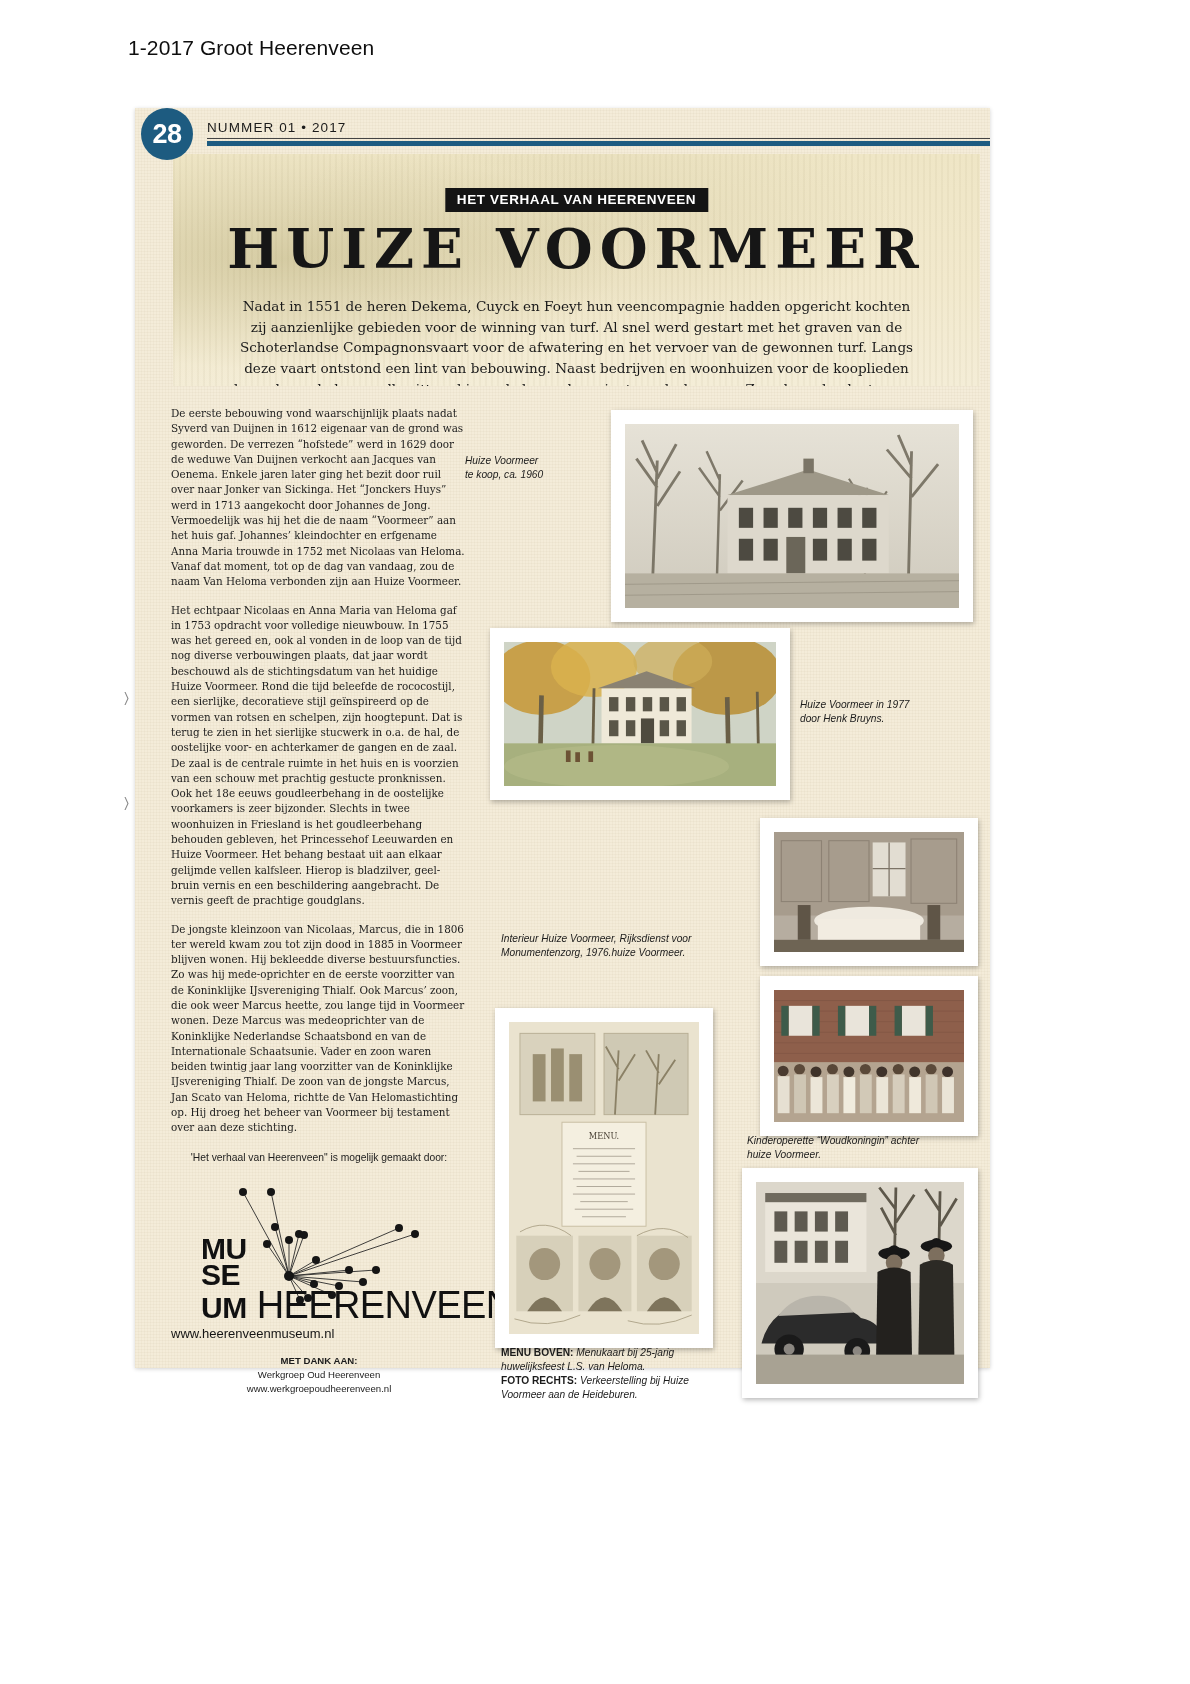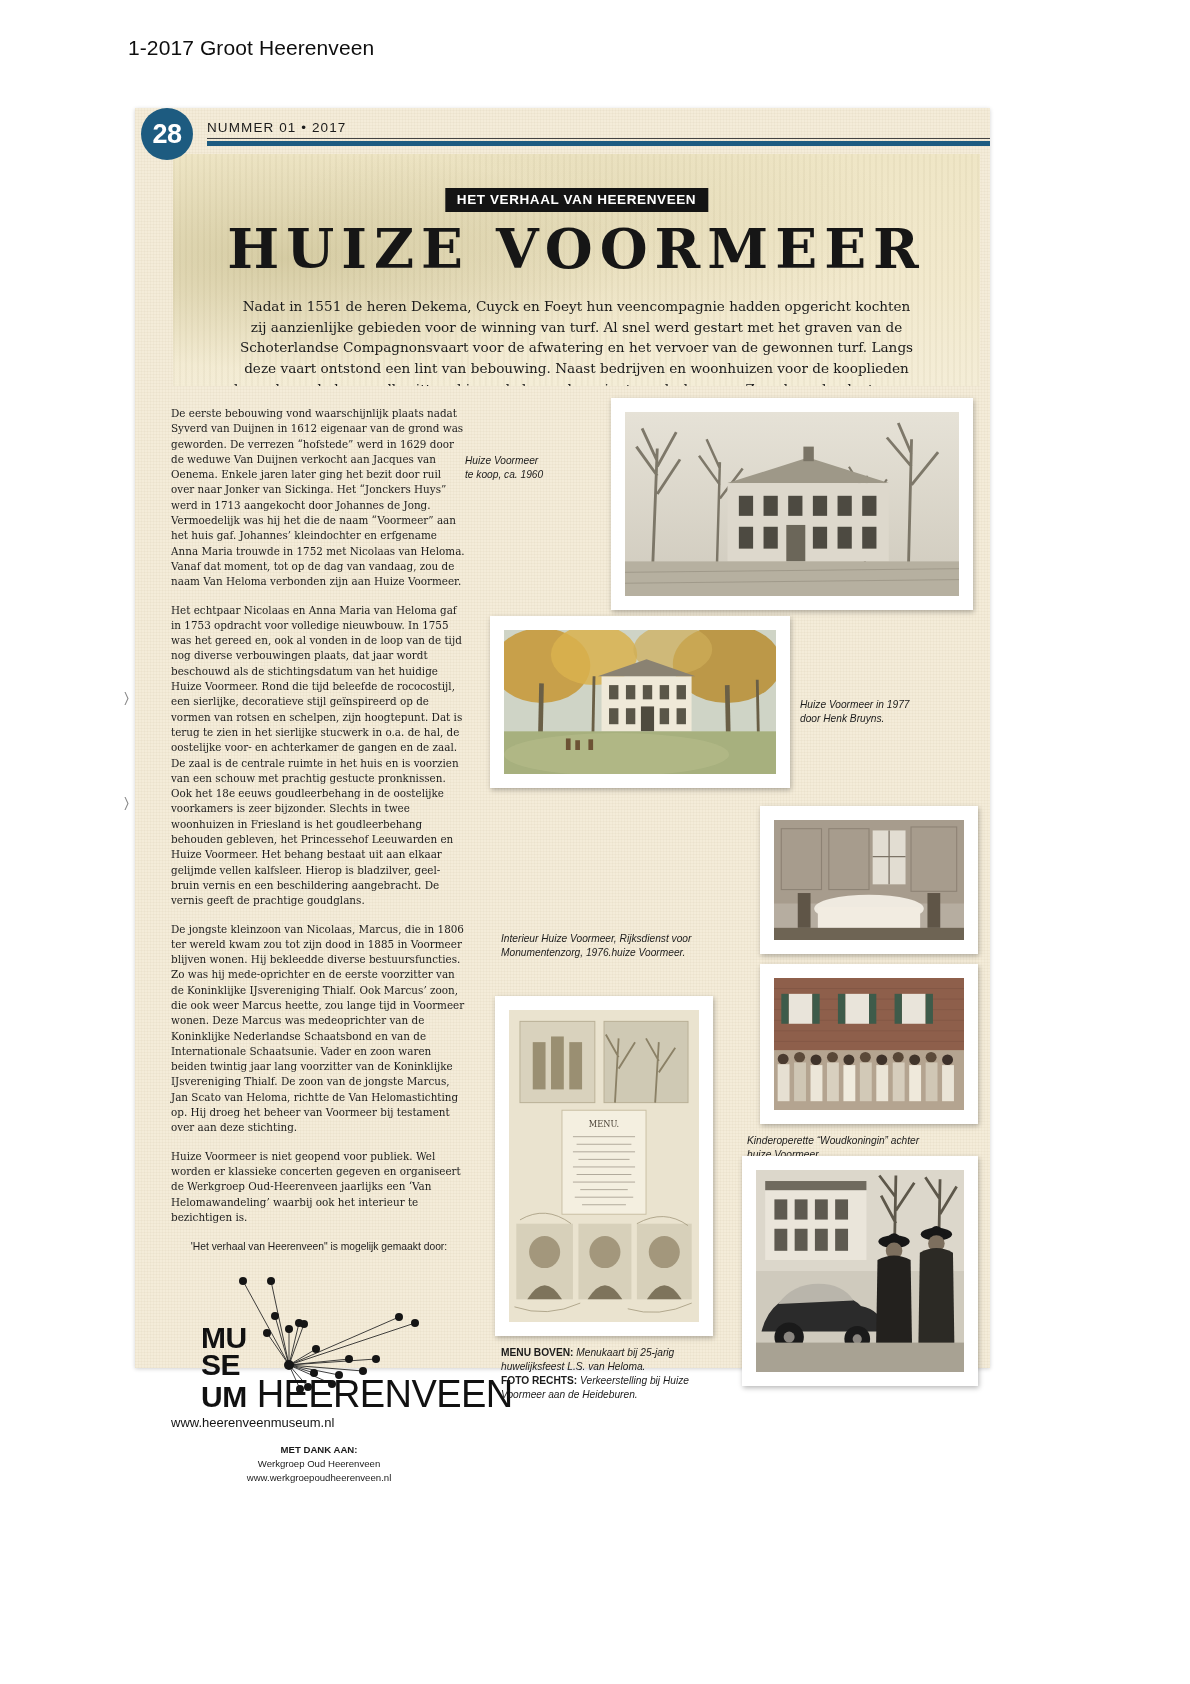--- a/index.html
+++ b/index.html
@@ -210,20 +210,21 @@
   }
   .thanks .hdr { font-weight: bold; }
 
   
   .photo {
     position: absolute;
     background: #fff;
     padding: 14px;
     box-shadow: 1px 2px 5px rgba(0,0,0,0.28);
     overflow: hidden;
+    margin-top: 12px;
   }
   .photo .inner {
     width: 100%; height: 100%;
     background-size: cover;
     background-position: center;
     position: relative;
     overflow: hidden;
   }
   .cap {
     position: absolute;
@@ -267,21 +268,20 @@
       <div class="hero-title">HUIZE VOORMEER</div>
       <div class="lede">Nadat in 1551 de heren Dekema, Cuyck en Foeyt hun veencompagnie hadden opgericht kochten zij aanzienlijke gebieden voor de winning van turf.  Al snel werd gestart met het graven van de Schoterlandse Compagnonsvaart voor de afwatering en het vervoer van de gewonnen turf. Langs deze vaart ontstond een lint van bebouwing. Naast bedrijven en woonhuizen voor de kooplieden bouwden ook de grondbezitters hier enkele van hun riante onderkomens. Zo ook op de plaats waar zich nu huize Voormeer bevindt.</div>
     </div>
 
     <div class="body-area">
 
       <div class="col-left">
         <p>De eerste bebouwing vond waarschijnlijk plaats nadat Syverd van Duijnen in 1612 eigenaar van de grond was geworden. De verrezen “hofstede” werd in 1629 door de weduwe Van Duijnen verkocht aan Jacques van Oenema. Enkele jaren later ging het bezit door ruil over naar Jonker van Sickinga. Het “Jonckers Huys” werd in 1713 aangekocht door Johannes de Jong. Vermoedelijk was hij het die de naam “Voormeer” aan het huis gaf. Johannes’ kleindochter en erfgename Anna Maria trouwde in 1752 met Nicolaas van Heloma. Vanaf dat moment, tot op de dag van vandaag, zou de naam Van Heloma verbonden zijn aan Huize Voormeer.</p>
         <p>Het echtpaar Nicolaas en Anna Maria van Heloma gaf in 1753 opdracht voor volledige nieuwbouw. In 1755 was het gereed en, ook al vonden in de loop van de tijd nog diverse verbouwingen plaats, dat jaar wordt beschouwd als de stichtingsdatum van het huidige Huize Voormeer. Rond die tijd beleefde de rococostijl, een sierlijke, decoratieve stijl geïnspireerd op de vormen van rotsen en schelpen, zijn hoogtepunt. Dat is terug te zien in het sierlijke stucwerk in o.a. de hal, de oostelijke voor- en achterkamer de gangen en de zaal. De zaal is de centrale ruimte in het huis en is voorzien van een schouw met prachtig gestucte pronknissen. Ook het 18e eeuws goudleerbehang in de oostelijke voorkamers is zeer bijzonder. Slechts in twee woonhuizen in Friesland is het goudleerbehang behouden gebleven, het Princessehof Leeuwarden en Huize Voormeer. Het behang bestaat uit aan elkaar gelijmde vellen kalfsleer. Hierop is bladzilver, geel-bruin vernis en een beschildering aangebracht. De vernis geeft de prachtige goudglans.</p>
         <p>De jongste kleinzoon van Nicolaas, Marcus, die in 1806 ter wereld kwam zou tot zijn dood in 1885 in Voormeer blijven wonen. Hij bekleedde diverse bestuursfuncties. Zo was hij mede-oprichter en de eerste voorzitter van de Koninklijke IJsvereniging Thialf. Ook Marcus’ zoon, die ook weer Marcus heette, zou lange tijd in Voormeer wonen. Deze Marcus was medeoprichter van de Koninklijke Nederlandse Schaatsbond en van de Internationale Schaatsunie. Vader en zoon waren beiden twintig jaar lang voorzitter van de Koninklijke IJsvereniging Thialf. De zoon van de jongste Marcus, Jan Scato van Heloma, richtte de Van Helomastichting op. Hij droeg het beheer van Voormeer bij testament over aan deze stichting.</p>
-        <p>Huize Voormeer is niet geopend voor publiek. Wel worden er klassieke concerten gegeven en organiseert de Werkgroep Oud-Heerenveen jaarlijks een ‘Van Helomawandeling’ waarbij ook het interieur te bezichtigen is.</p>
         <p class="credit-line">'Het verhaal van Heerenveen" is mogelijk gemaakt door:</p>
 
         <div class="logo-wrap">
           <svg width="296" height="150" viewBox="0 0 296 150" style="position:absolute;left:0;top:0;">
             <g stroke="#2a2a2a" stroke-width="0.9" fill="none">
               <line x1="118" y1="98" x2="72" y2="14"></line>
               <line x1="118" y1="98" x2="100" y2="14"></line>
               <line x1="118" y1="98" x2="104" y2="49"></line>
               <line x1="118" y1="98" x2="96" y2="66"></line>
               <line x1="118" y1="98" x2="118" y2="62"></line>

